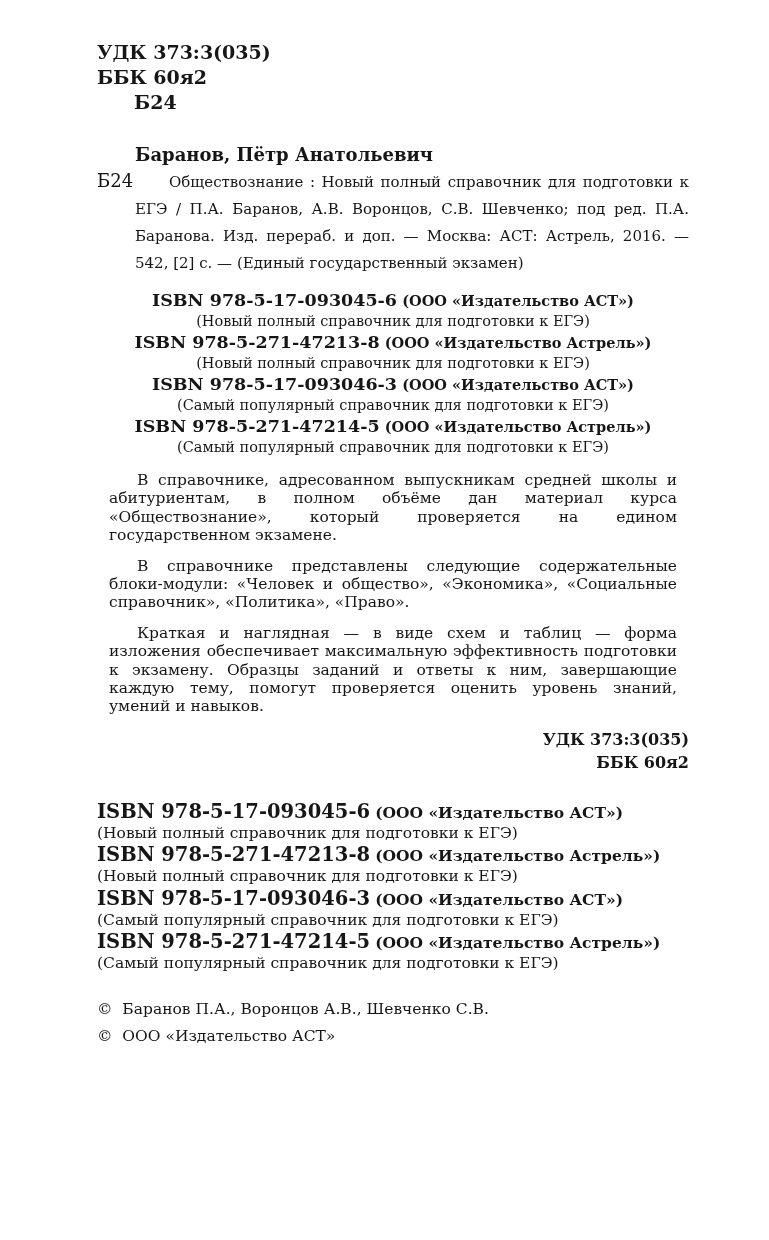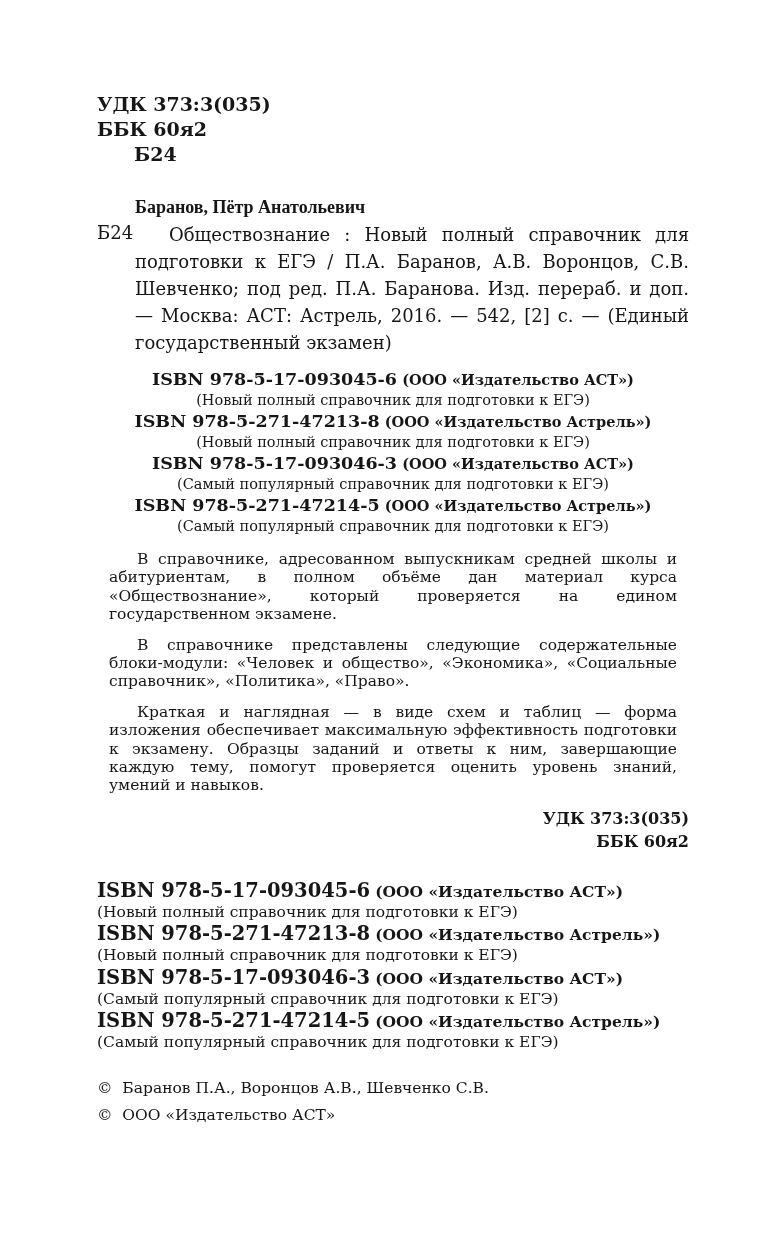--- a/index.html
+++ b/index.html
@@ -8,42 +8,41 @@
     height: 1240px;
     background: #ffffff;
     color: #161616;
     font-family: "DejaVu Serif", "Liberation Serif", serif;
     overflow: hidden;
   }
   .page {
     position: relative;
     width: 769px;
     height: 1240px;
-    padding: 92px 80px 0 97px;
+    padding: 40px 80px 0 97px;
     box-sizing: border-box;
   }
 
   
   .codes-top { font-weight: bold; font-size: 19px; line-height: 25px; }
   .codes-top .code-indent { padding-left: 37px; }
 
   
   .author {
     font-weight: bold;
     font-size: 18px;
     line-height: 24px;
     margin: 28px 0 2px 38px;
-    font-family: Liberation Serif, serif;
   }
   .bib-entry { position: relative; }
   .entry-code { position: absolute; left: 0; top: 1px; font-size: 18px; }
   .bib-text {
     margin: 0 0 0 38px;
     text-indent: 34px;
-    font-size: 18px;
+    font-size: 15px;
     line-height: 27px;
     text-align: justify;
   }
 
   
   .isbn-mid { margin-top: 12px; text-align: center; }
   .isbn-mid .isbn-line { line-height: 22px; white-space: nowrap; }
   .isbn-mid .isbn-num { font-weight: bold; font-size: 17.5px; }
   .isbn-mid .isbn-pub { font-weight: bold; font-size: 14.5px; }
   .isbn-mid .isbn-series { font-size: 14.5px; line-height: 19px; }

